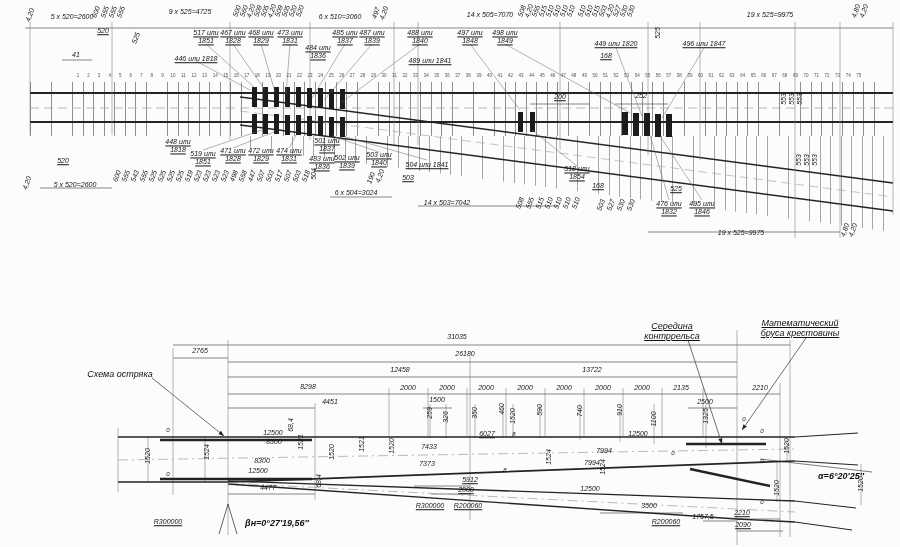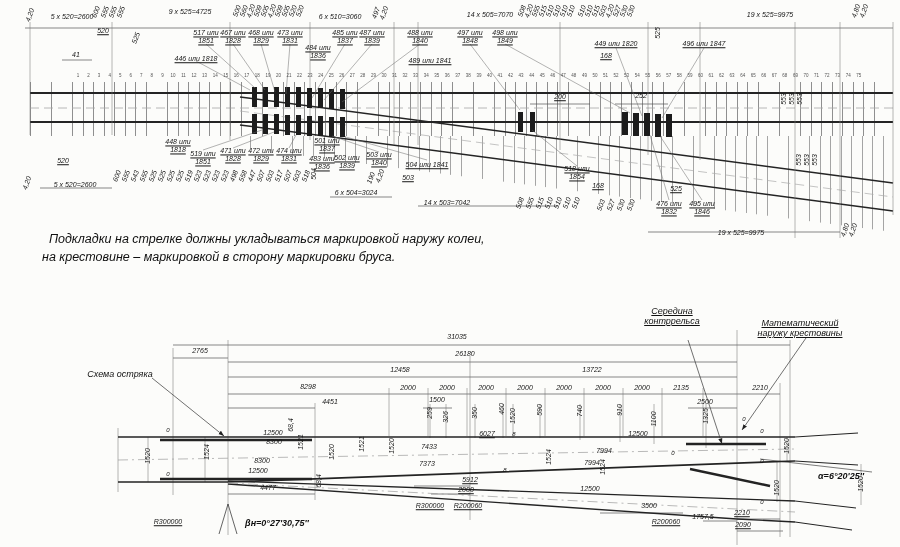--- a/index.html
+++ b/index.html
@@ -495,23 +495,21 @@
       <span class="lbl" style="left: 706px; top: 416px; transform: translate(-50%, -50%) rotate(-90deg);">1325</span>
       <span class="lbl" style="left: 549px; top: 457px; transform: translate(-50%, -50%) rotate(-90deg);">1524</span>
       <span class="lbl" style="left: 603px; top: 467px; transform: translate(-50%, -50%) rotate(-90deg);">1524</span>
       <span class="lbl" style="left: 787px; top: 446px; transform: translate(-50%, -50%) rotate(-90deg);">1520</span>
       <span class="lbl" style="left: 777px; top: 488px; transform: translate(-50%, -50%) rotate(-90deg);">1520</span>
       <span class="lbl" style="left: 861px; top: 484px; transform: translate(-50%, -50%) rotate(-90deg);">1520</span>
       <span class="lbl" style="left: 291px; top: 425px; transform: translate(-50%, -50%) rotate(-90deg);">68,4</span>
       <span class="lbl" style="left: 319px; top: 481px; transform: translate(-50%, -50%) rotate(-90deg);">68,4</span>
     </div>
 
-  <div class="note">  Подкладки на стрелке должны укладываться маркировкой наружу колеи,
-на крестовине – маркировкой в сторону маркировки бруса.</div>
 
   <div class="callout" style="left:120px;top:374px">Схема остряка</div>
-  <div class="callout u" style="left:672px;top:316px">Середина
+  <div class="callout u" style="left:672px;top:331px">Середина
 контррельса</div>
   <div class="callout u" style="left:800px;top:328px">Математический
-наружу крестовины</div>
+бруса крестовины</div>
   <div class="callout b" style="left:841px;top:476px">α=6°20'25″</div>
-  <div class="callout b" style="left:277px;top:523px">βн=0°27'30,75″</div>
+  <div class="callout b" style="left:277px;top:523px">βн=0°27'19,56″</div>
 </div>
 
 </body></html>

